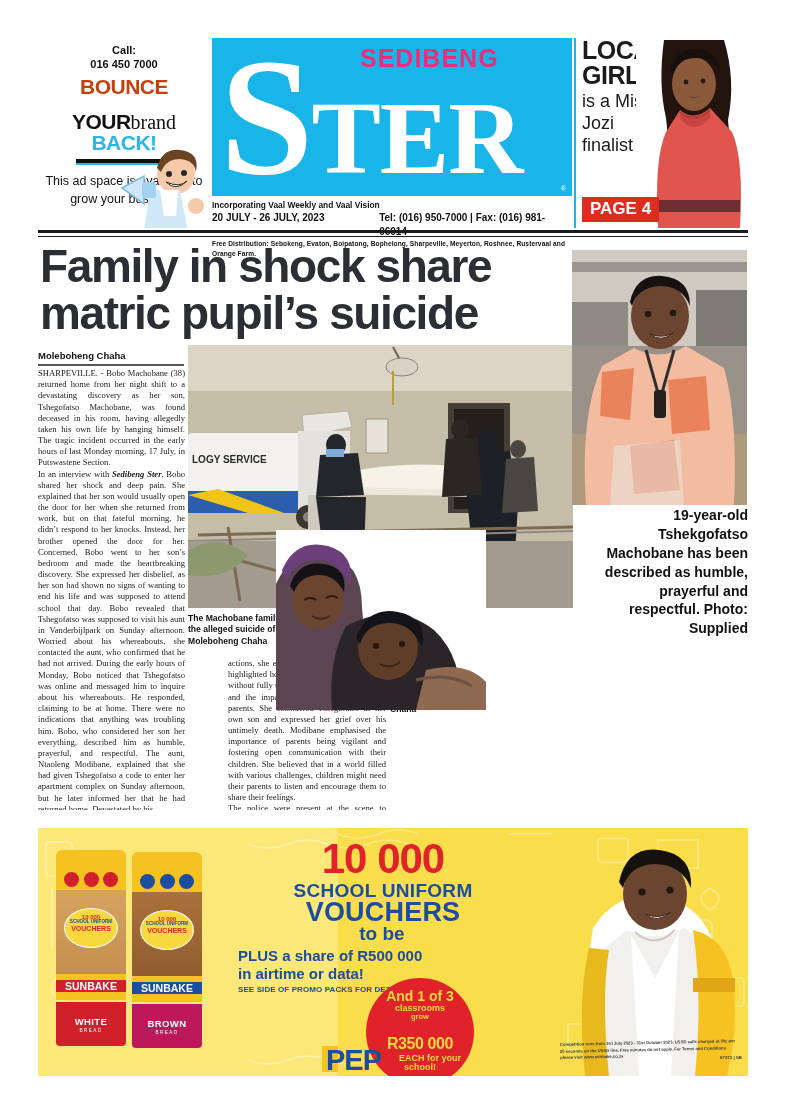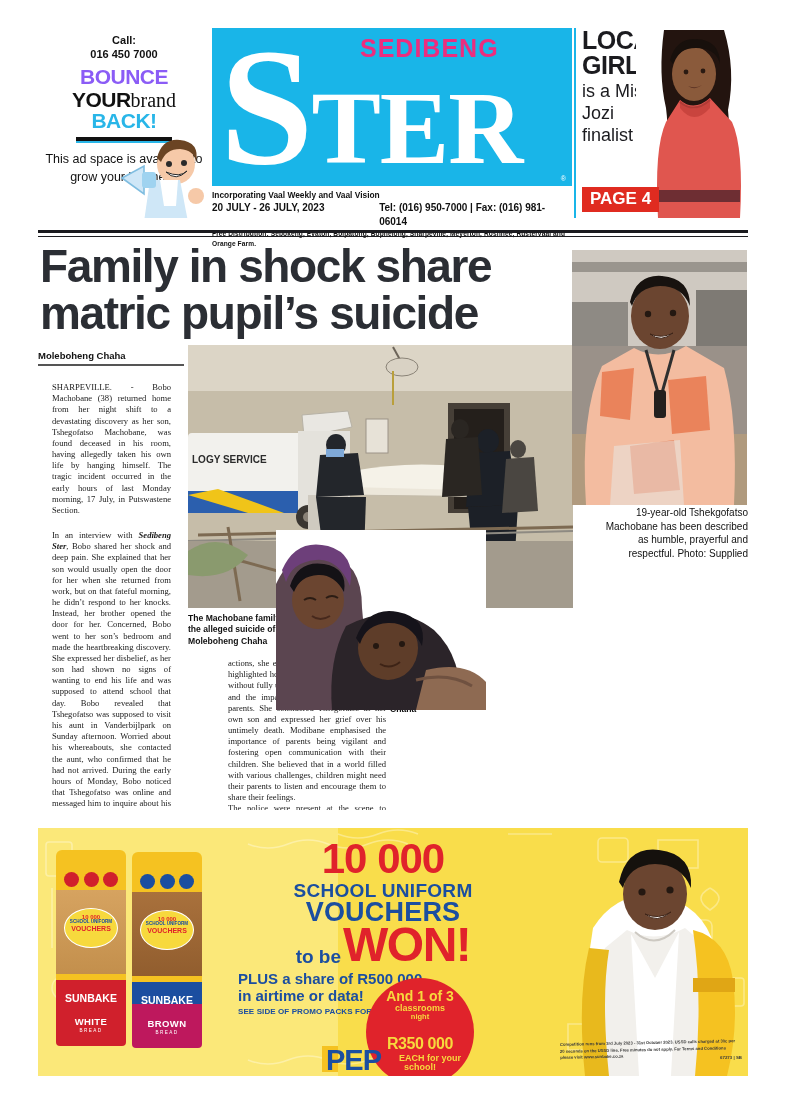--- a/index.html
+++ b/index.html
@@ -5,27 +5,27 @@
   * { box-sizing: border-box; margin: 0; padding: 0; }
   html, body {
     width: 786px; height: 1113px;
     background: #ffffff;
     font-family: "Liberation Sans", sans-serif;
     overflow: hidden;
   }
   .page { position: relative; width: 786px; height: 1113px; background:#fff; }
 
   
-  .top-row { position:absolute; left:38px; top:28px; width:710px; height:190px; display:flex; }
+  .top-row { position:absolute; left:38px; top:38px; width:710px; height:190px; display:flex; }
 
   
   .house-ad { position:relative; width:172px; height:190px; background:#ffffff; overflow:hidden; }
   .ha-call { text-align:center; font-size:11px; font-weight:bold; color:#111; line-height:1.25; margin-top:6px;}
-  .ha-bounce { text-align:center; font-size:21px; font-weight:bold; color:#8b5cf6; letter-spacing:-0.5px; line-height:1.05; margin-top:4px;}
-  .ha-your-line { text-align:center; line-height:1.0; margin-top:1px;}
+  .ha-bounce { text-align:center; font-size:21px; font-weight:bold; color:#c2410c; letter-spacing:-0.5px; line-height:1.05; margin-top:4px;}
+  .ha-your-line { text-align:center; line-height:1.0; margin-top:13px;}
   .ha-your { font-size:21px; font-weight:bold; color:#111; letter-spacing:-0.5px;}
   .ha-brand { font-family:"Liberation Serif", serif; font-size:20px; color:#111; }
   .ha-back { text-align:center; font-size:21px; font-weight:bold; color:#29b6e8; letter-spacing:-0.5px; line-height:1.05;}
   .ha-rule { width:96px; height:6px; background:#111; margin:5px auto 0 auto; border-bottom:2px solid #29b6e8;}
   .ha-space { text-align:center; font-size:12.5px; color:#111; line-height:1.45; margin-top:7px; padding:0 6px;}
   .ha-mascot { position:absolute; right:-6px; bottom:-4px; width:96px; height:86px; }
 
   
   .masthead { position:relative; width:360px; height:190px; margin-left:2px; }
   .mh-box { position:relative; width:360px; height:158px; background:#19b5e8; overflow:hidden; }
@@ -67,21 +67,21 @@
   .byline {
     position:absolute; left:38px; top:350px; width:146px;
     font-size:9.5px; font-weight:bold; color:#111;
     border-bottom:2px solid #555; padding-bottom:3px;
   }
   .col1 {
     position:absolute; left:38px; top:368px; width:147px; height:442px;
     font-family:"Liberation Serif", serif; font-size:8.6px; line-height:1.30;
     color:#1a1a1a; text-align:justify; overflow:hidden;
   }
-  .col1 p { margin:14px; text-indent:0; }
+  .col1 p { margin:0; text-indent:0; }
   .col1 em { font-style:italic; font-weight:bold; }
 
   .col2 {
     position:absolute; left:188px; top:660px; width:55px; height:150px;
     font-family:"Liberation Serif", serif; font-size:8.6px; line-height:1.30;
     color:#1a1a1a; text-align:justify; overflow:hidden;
   }
   .col3 {
     position:absolute; left:228px; top:658px; width:158px; height:152px;
     font-family:"Liberation Serif", serif; font-size:8.6px; line-height:1.30;
@@ -95,39 +95,39 @@
     font-size:8.6px; font-weight:bold; color:#111; line-height:1.33;
   }
   .cap-aunt {
     position:absolute; left:390px; top:613px; width:68px;
     font-size:8.6px; font-weight:bold; color:#111; line-height:1.33;
   }
   .photo-aunt { position:absolute; left:276px; top:530px; width:210px; height:180px; overflow:hidden;}
   .photo-boy { position:absolute; left:572px; top:250px; width:175px; height:255px; overflow:hidden; background:#9d8f82;}
   .cap-boy {
     position:absolute; left:600px; top:506px; width:148px;
-    font-size:10px; font-weight:normal; color:#111; line-height:1.35; text-align:right;
+    font-size:14px; font-weight:bold; color:#111; line-height:1.35; text-align:right;
   }
 
   
   .bottom-ad {
     position:absolute; left:38px; top:828px; width:710px; height:248px;
     background:#f9dd4b; overflow:hidden;
   }
   .ad-bg-left { position:absolute; left:0; top:0; width:300px; height:248px; background:#fbe879;}
   .ad-doodles { position:absolute; inset:0; opacity:0.45;}
   .ad-breads { position:absolute; left:18px; top:22px; width:152px; height:200px;}
   .loaf { position:absolute; width:70px; height:196px; border-radius:6px 6px 4px 4px; overflow:hidden;}
   .loaf.l1 { left:0; top:0; }
   .loaf.l2 { left:76px; top:2px; }
   .loaf-top { position:absolute; left:0; top:0; width:100%; height:40px; background:#f5c221;}
   .loaf-bread { position:absolute; left:0; top:40px; width:100%; height:98px; background:linear-gradient(180deg,#d6a360,#c08c49);}
   .loaf-bread.brown { background:linear-gradient(180deg,#a9713c,#8d5a2c);}
   .loaf-band { position:absolute; left:0; top:124px; width:100%; height:26px; background:#f5c221;}
-  .loaf-name { position:absolute; left:0; top:130px; width:100%; text-align:center; font-size:10.5px; font-weight:bold; color:#fff; background:#d0202c; padding:12px 0;}
+  .loaf-name { position:absolute; left:0; top:130px; width:100%; text-align:center; font-size:10.5px; font-weight:bold; color:#fff; background:#d0202c; padding:0 0;}
   .loaf-name.blue { background:#1b4ea0; }
   .loaf-foot { position:absolute; left:0; top:152px; width:100%; height:44px; background:#d0202c; color:#fff; text-align:center; padding-top:14px;}
   .loaf-foot.blue { background:#be185d;}
   .loaf-foot b { display:block; font-size:9.5px; letter-spacing:0.4px;}
   .loaf-foot i { display:block; font-size:4.6px; font-style:normal; letter-spacing:1.4px; margin-top:1px;}
   .loaf-sticker { position:absolute; left:50%; top:58px; transform:translateX(-50%); width:54px; height:40px; background:#f7d93d; border-radius:50%; border:1.5px solid #fff; }
   .loaf-st-1 { font-size:6px; font-weight:bold; color:#e0232b; text-align:center; margin-top:5px; line-height:1;}
   .loaf-st-2 { font-size:4.6px; font-weight:bold; color:#1b4ea0; text-align:center; line-height:1.05;}
   .loaf-st-3 { font-size:7px; font-weight:bold; color:#e0232b; text-align:center; line-height:1;}
   .loaf-dots { position:absolute; left:8px; top:22px; width:54px; display:flex; justify-content:space-between;}
@@ -430,21 +430,20 @@
         </div>
       </div>
     </div>
 
     <div class="ad-copy">
       <div class="ad-10000">10 000</div>
       <div class="ad-school">SCHOOL UNIFORM</div>
       <div class="ad-vouch">VOUCHERS</div>
       <div class="ad-won-wrap">
         <span class="ad-tobe">to be</span>
-        <span class="ad-won">WON!</span>
       </div>
       <div class="ad-plus">
         <span>PLUS a share of  R500 000</span><br>
         <span>in airtime or data!</span>
       </div>
       <div class="ad-see">SEE SIDE OF PROMO PACKS FOR DETAILS.</div>
     </div>
 
     <svg class="ad-girl" viewBox="0 0 165 238">
       <path d="M18 90 Q42 52 84 58 Q128 66 140 110 Q152 168 148 238 L14 238 Q6 160 18 90 Z" fill="#ffffff"></path>
@@ -457,21 +456,21 @@
       <path d="M56 96 L80 140 L104 94 L96 238 L64 238 Z" fill="#ffffff"></path>
       <path d="M118 92 Q152 100 158 142 Q164 190 152 238 L120 238 Q128 160 118 92 Z" fill="#f5c221"></path>
       <rect x="118" y="140" width="42" height="14" fill="#e0a615"></rect>
       <path d="M14 110 Q2 160 10 238 L34 238 Q26 160 34 112 Z" fill="#e8b91d"></path>
       <path d="M60 94 Q80 112 100 92" stroke="#cdc9c2" stroke-width="2" fill="none"></path>
     </svg>
 
     <div class="ad-circle" style="left:328px; top:150px;">
       <div class="c-l1">And 1 of 3</div>
       <div class="c-l2">classrooms</div>
-      <div class="c-l3">night</div>
+      <div class="c-l3">grow</div>
       <div class="c-l4">R350 000</div>
       <div class="c-l5">EACH for your</div>
       <div class="c-l6">school!</div>
     </div>
 
     <div style="position:absolute; left:288px; top:216px;">
       <div style="position:absolute; left:-4px; top:2px; width:16px; height:26px; background:#f5c221;"></div>
       <div style="position:relative; font-size:29px; font-weight:bold; color:#1b4ea0; letter-spacing:-1px;">PEP</div>
     </div>
 

